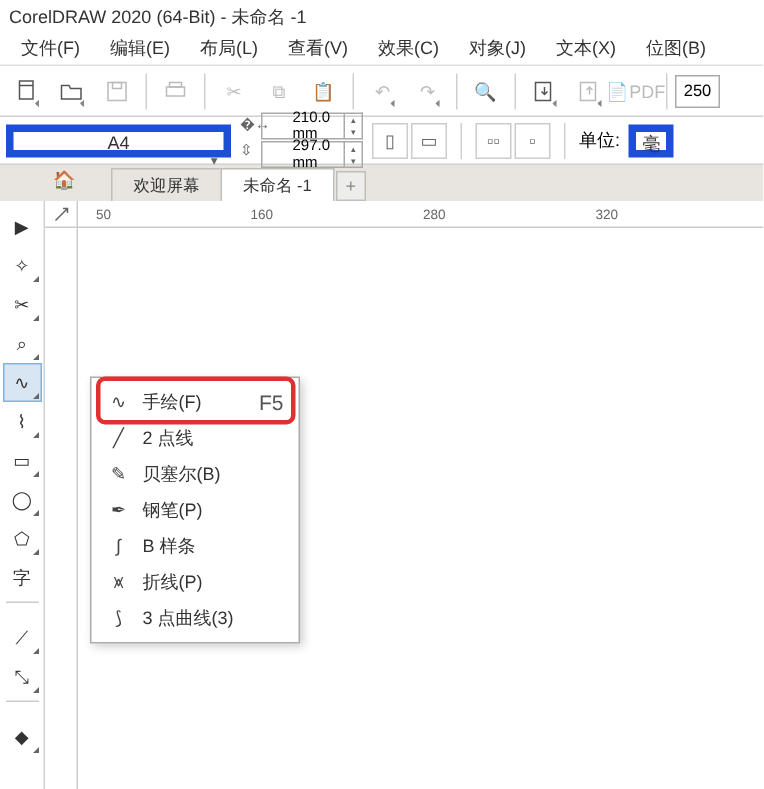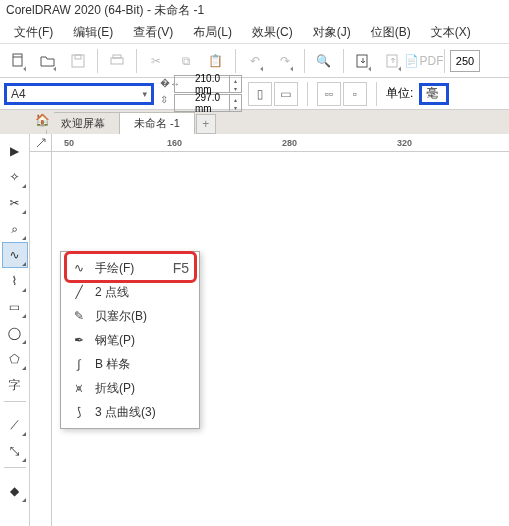--- a/index.html
+++ b/index.html
@@ -1,44 +1,44 @@
 <!DOCTYPE html>
 <html><head>
 <meta charset="utf-8">
 <style>
 * { margin:0; padding:0; box-sizing:border-box; font-family:"Microsoft YaHei","Segoe UI",sans-serif; font-size:12px; }
 body { background:#fff; width:509px; height:526px; overflow:hidden; user-select:none; }
-.titlebar { height:22px; background:#fff; padding:2px 6px; color:#333; font-size:11px; display:flex; align-items:flex-start; }
+.titlebar { height:22px; background:#fff; padding:2px 6px; color:#333; font-size:11px; display:flex; align-items:center; }
 .menubar { height:22px; background:#fff; display:flex; align-items:flex-end; padding:0 4px; border-bottom:1px solid #e0e0e0; }
 .menubar div { padding:2px 10px; color:#333; }
 .tb1 { height:34px; border-bottom:1px solid #d0d0d0; display:flex; align-items:center; padding:0 4px; gap:2px; }
 .tbtn { width:28px; height:28px; display:flex; align-items:center; justify-content:center; color:#555; position:relative; border-radius:2px; }
 .tbtn.dis { color:#bbb; }
 .sep { width:1px; height:24px; background:#d0d0d0; margin:0 3px; }
 .dd-arrow::after { content:""; position:absolute; right:3px; bottom:3px; border:3px solid transparent; border-top-color:#888; border-left-color:#888; transform:rotate(-45deg) scale(.6); }
 .tb2 { height:32px; border-bottom:1px solid #d0d0d0; display:flex; align-items:center; padding:0 4px; gap:6px; }
-.combo { height:22px; border:3px solid #1d4ed8; background:#fff; display:flex; align-items:center; padding:0 4px; font-size:11px; color:#333; position:relative; }
+.combo { height:22px; border:5px solid #1d4ed8; background:#fff; display:flex; align-items:center; padding:0 4px; font-size:11px; color:#333; position:relative;flex-direction:column; }
 .combo .arrw { margin-left:auto; color:#666; font-size:9px; }
 .dimbox { width:56px; height:18px; border:1px solid #aaa; font-size:10px; padding:0 20px; display:flex; align-items:center; }
 .spin { width:12px; height:18px; display:flex; flex-direction:column; border:1px solid #aaa; border-left:none; }
 .spin div { flex:1; display:flex; align-items:center; justify-content:center; font-size:6px; color:#666; }
 .aux { width:24px; height:24px; border:1px solid #ccc; display:flex; align-items:center; justify-content:center; color:#666; }
 .tabbar { height:24px; background:#e8e5e0; display:flex; align-items:flex-end; padding-left:30px; }
 .home-tab { position:absolute; left:32px; top:110px; width:22px; height:20px; display:flex; align-items:center; justify-content:center; background:#e8e5e0;}
 .tab { height:22px; padding:0 14px; display:flex; align-items:center; border:1px solid #c0beb8; border-bottom:none; background:#e8e5e0; font-size:11px; color:#333; margin-right:-1px; }
 .tab.active { background:#fff; }
 .plus-tab { width:20px; height:20px; display:flex; align-items:center; justify-content:center; color:#888; border:1px solid #c0beb8; background:#ededec; margin-left:2px; }
 .workspace { position:relative; height:calc(526px - 22px - 22px - 34px - 32px - 24px); display:flex; }
 .toolbox { width:30px; background:#fff; border-right:1px solid #d0d0d0; display:flex; flex-direction:column; align-items:center; padding-top:4px; gap:0; }
 .tool { width:26px; height:26px; display:flex; align-items:center; justify-content:center; color:#333; position:relative; border:1px solid transparent; }
 .tool.sel { background:#d8e6f4; border:1px solid #7fb3e0; }
 .tool.fly::after { content:""; position:absolute; right:1px; bottom:1px; width:0; height:0; border:2px solid transparent; border-right-color:#666; border-bottom-color:#666; }
 .tool.sepline { height:8px; width:22px; border:0; border-top:1px solid #ccc; margin:3px 0; }
 .canvas { flex:1; position:relative; background:#fff; }
-.ruler-h { position:absolute; left:22px; top:0; right:0; height:18px; background:#fff; border-bottom:1px solid #ccc;font-weight:bold; }
+.ruler-h { position:absolute; left:22px; top:0; right:0; height:18px; background:#fff; border-bottom:1px solid #ccc; }
 .ruler-h .tick { position:absolute; top:4px; font-size:9px; color:#666; }
 .ruler-v { position:absolute; left:0; top:18px; bottom:0; width:22px; background:#fff; border-right:1px solid #ccc; }
 .origin { position:absolute; left:0; top:0; width:22px; height:18px; background:#fff; border-right:1px solid #ccc; border-bottom:1px solid #ccc; display:flex; align-items:center; justify-content:center; }
 .flyout { position:absolute; left:30px; top:117px; width:140px; background:#fff; border:1px solid #aaa; box-shadow:2px 2px 6px rgba(0,0,0,.2); padding:4px 0; z-index:10; }
 .fly-item { height:24px; display:flex; align-items:center; padding:0 10px; gap:8px; color:#333; font-size:11px; }
 .fly-item .ico { width:16px; text-align:center; color:#444; }
 .fly-item .sc { margin-left:auto; font-size:14px; color:#555; }
 .highlight { position:absolute; left:34px; top:117px; width:133px; height:32px; border:3px solid #e03030; border-radius:6px; z-index:20; pointer-events:none; }
 .pdf-btn { width:30px; font-size:9px; line-height:1; text-align:center; color:#aaa; }
 .numbox { width:30px; height:22px; border:1px solid #aaa; display:flex; align-items:center; justify-content:center; font-size:11px; }
@@ -46,26 +46,26 @@
 </head>
 <body>
 
 <div class="titlebar">
   <span>CorelDRAW 2020 (64-Bit) - 未命名 -1</span>
 </div>
 
 <div class="menubar">
   <div>文件(F)</div>
   <div>编辑(E)</div>
+  <div>布局(L)</div>
   <div>查看(V)</div>
-  <div>布局(L)</div>
   <div>效果(C)</div>
   <div>对象(J)</div>
+  <div>文本(X)</div>
   <div>位图(B)</div>
-  <div>文本(X)</div>
 </div>
 
 <div class="tb1">
   <div class="tbtn dd-arrow">
       <svg width="16" height="16" viewBox="0 0 16 16">
         <rect x="3" y="1" width="9" height="12" fill="none" stroke="#555"></rect>
         <path d="M3 4h9" stroke="#555"></path>
       </svg>
     </div>
   <div class="tbtn dd-arrow">
@@ -150,21 +150,21 @@
   </div>
   <div class="sep"></div>
   <span>单位:</span>
   <div class="combo" style="width:30px">
       <span>毫</span>
     </div>
 </div>
 
 <div class="tabbar">
   <div class="home-tab">🏠</div>
-  <div class="tab" style="margin-left:16px">欢迎屏幕</div>
+  <div class="tab" style="margin-left:44px">欢迎屏幕</div>
   <div class="tab active">未命名 -1</div>
   <div class="plus-tab">+</div>
 </div>
 
 <div class="workspace">
   <div class="toolbox">
     <div class="tool">▶</div>
     <div class="tool fly">✧</div>
     <div class="tool fly">✂</div>
     <div class="tool fly">⌕</div>

